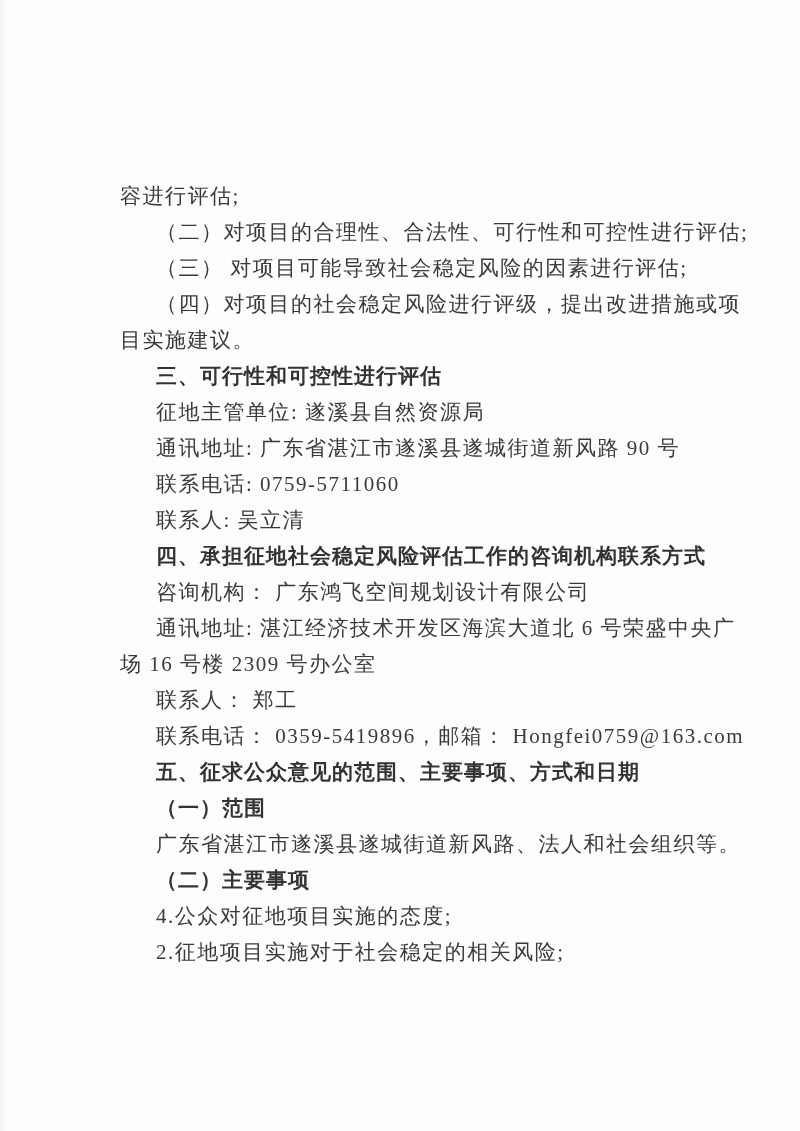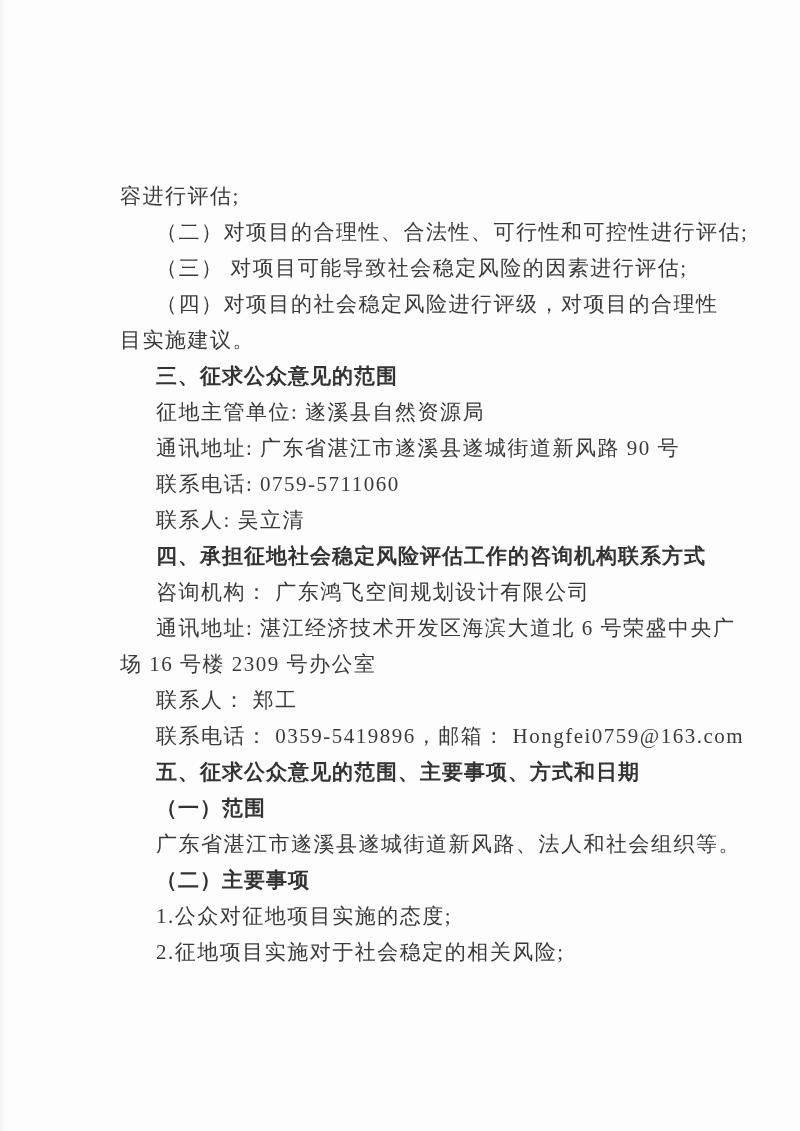--- a/index.html
+++ b/index.html
@@ -52,33 +52,33 @@
   }
 </style>
 </head>
 <body>
 
 <div class="sheet">
   <div class="textblock">
     <p class="line">容进行评估;</p>
     <p class="line ind">（二）对项目的合理性、合法性、可行性和可控性进行评估;</p>
     <p class="line ind">（三） 对项目可能导致社会稳定风险的因素进行评估;</p>
-    <p class="line ind">（四）对项目的社会稳定风险进行评级，对项目的合理性</p>
+    <p class="line ind">（四）对项目的社会稳定风险进行评级，提出改进措施或项</p>
     <p class="line">目实施建议。</p>
-    <p class="line ind hd">三、征求公众意见的范围</p>
+    <p class="line ind hd">三、可行性和可控性进行评估</p>
     <p class="line ind">征地主管单位: 遂溪县自然资源局</p>
     <p class="line ind">通讯地址: 广东省湛江市遂溪县遂城街道新风路 90 号</p>
     <p class="line ind">联系电话: 0759-5711060</p>
     <p class="line ind">联系人: 吴立清</p>
     <p class="line ind hd">四、承担征地社会稳定风险评估工作的咨询机构联系方式</p>
     <p class="line ind">咨询机构： 广东鸿飞空间规划设计有限公司</p>
     <p class="line ind">通讯地址: 湛江经济技术开发区海滨大道北 6 号荣盛中央广</p>
     <p class="line">场 16 号楼 2309 号办公室</p>
     <p class="line ind">联系人： 郑工</p>
     <p class="line ind">联系电话： 0359-5419896，邮箱： Hongfei0759@163.com</p>
     <p class="line ind hd">五、征求公众意见的范围、主要事项、方式和日期</p>
     <p class="line ind hd">（一）范围</p>
     <p class="line ind">广东省湛江市遂溪县遂城街道新风路、法人和社会组织等。</p>
     <p class="line ind hd">（二）主要事项</p>
-    <p class="line ind">1.公众对征地项目实施的态度;</p>
+    <p class="line ind">4.公众对征地项目实施的态度;</p>
     <p class="line ind">2.征地项目实施对于社会稳定的相关风险;</p>
   </div>
 </div>
 
 </body></html>

